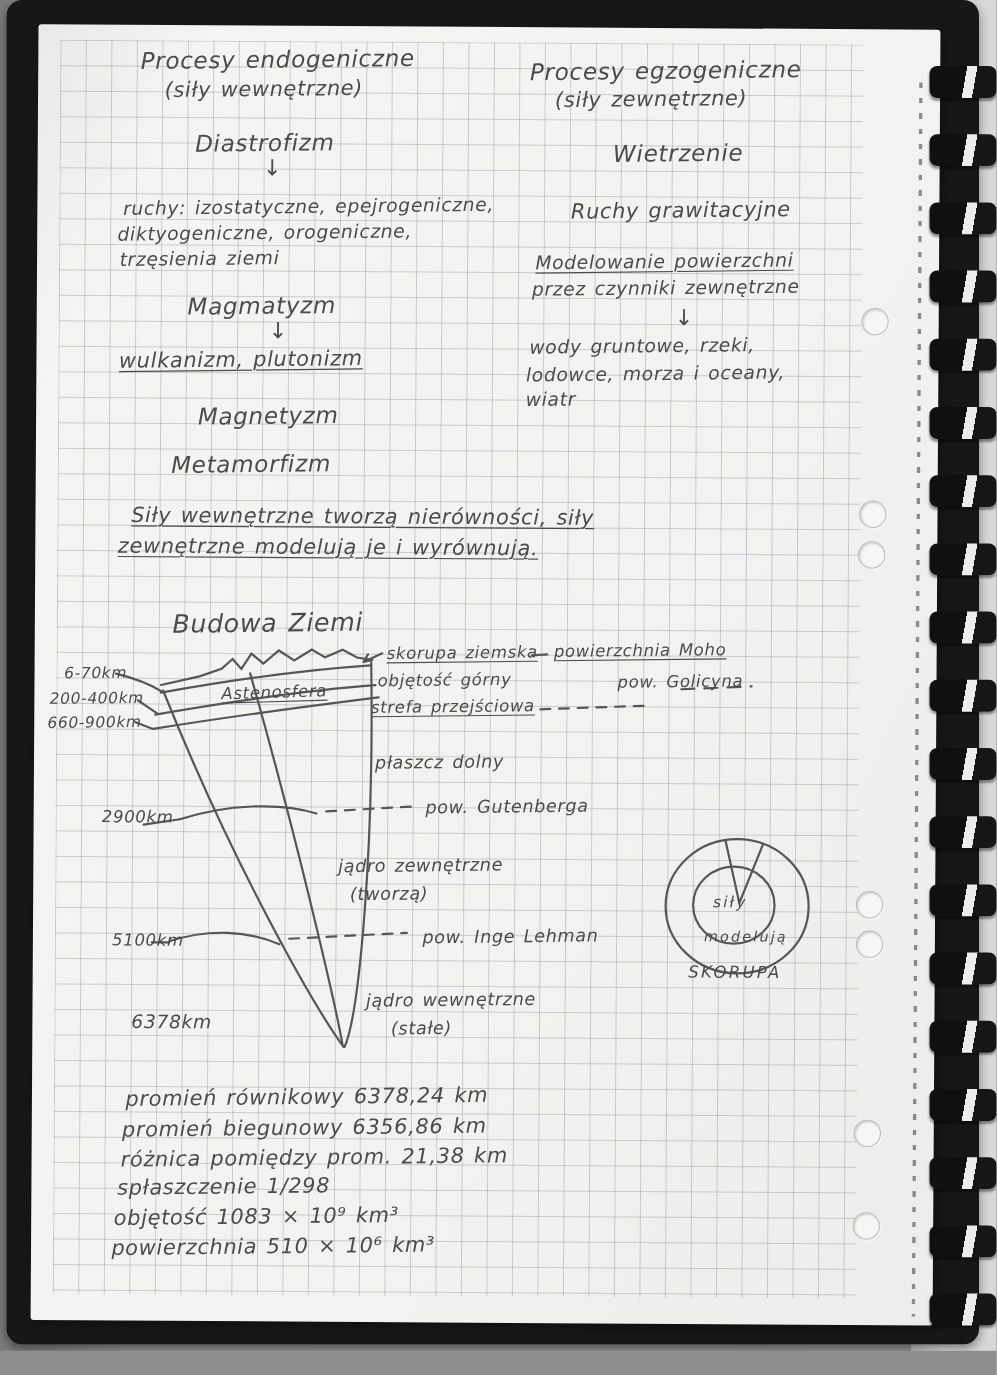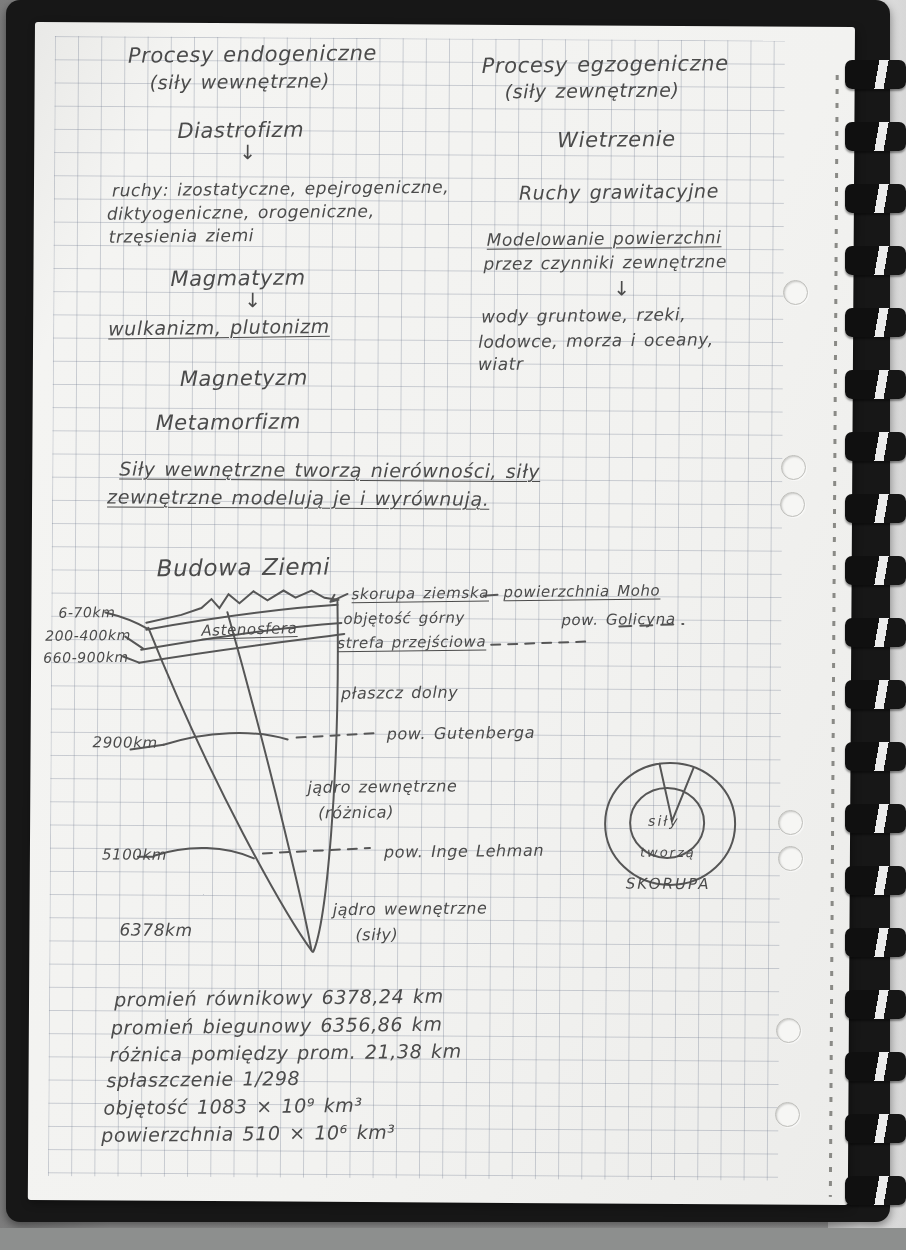--- a/index.html
+++ b/index.html
@@ -120,29 +120,29 @@
   <div class="hw s15 tilt1 ul" style="left:320px;top:561px">skorupa ziemska</div>
   <div class="hw s15 tilt1 ul" style="left:472px;top:558px">powierzchnia Moho</div>
   <div class="hw s15 tilt1" style="left:312px;top:586px">objętość górny</div>
   <div class="hw s15 tilt1" style="left:530px;top:586px">pow. Golicyna</div>
   <div class="hw s15 tilt1 ul" style="left:306px;top:610px">strefa przejściowa</div>
   <div class="hw s15 tilt2 ul" style="left:170px;top:598px">Astenosfera</div>
   <div class="hw s16 tilt1" style="left:310px;top:660px">płaszcz dolny</div>
   <div class="hw s15" style="left:62px;top:712px">2900km</div>
   <div class="hw s16 tilt1" style="left:356px;top:700px">pow. Gutenberga</div>
   <div class="hw s16 tilt1" style="left:277px;top:754px">jądro zewnętrzne</div>
-  <div class="hw s16 tilt1" style="left:288px;top:780px">(różnica)</div>
+  <div class="hw s16 tilt1" style="left:288px;top:780px">(tworzą)</div>
   <div class="hw s15" style="left:72px;top:824px">5100km</div>
   <div class="hw s16 tilt1" style="left:354px;top:818px">pow. Inge Lehman</div>
   <div class="hw s16 tilt1" style="left:303px;top:876px">jądro wewnętrzne</div>
-  <div class="hw s16 tilt1" style="left:326px;top:902px">(siły)</div>
+  <div class="hw s16 tilt1" style="left:326px;top:902px">(stałe)</div>
   <div class="hw s17" style="left:90px;top:898px">6378km</div>
 
   <div class="hw s14 caps" style="left:618px;top:788px">siły</div>
-  <div class="hw s13 caps" style="left:610px;top:820px;font-size:13px">tworzą</div>
+  <div class="hw s13 caps" style="left:610px;top:820px;font-size:13px">modelują</div>
   <div class="hw s15 caps" style="left:596px;top:850px">SKORUPA</div>
 
   <div class="hw s19 tilt1" style="left:85px;top:964px">promień równikowy 6378,24 km</div>
   <div class="hw s19 tilt1" style="left:82px;top:992px">promień biegunowy 6356,86 km</div>
   <div class="hw s19 tilt1" style="left:81px;top:1019px">różnica pomiędzy prom. 21,38 km</div>
   <div class="hw s19 tilt1" style="left:78px;top:1046px">spłaszczenie 1/298</div>
   <div class="hw s19 tilt1" style="left:75px;top:1073px">objętość 1083 × 10⁹ km³</div>
   <div class="hw s19 tilt1" style="left:73px;top:1100px">powierzchnia 510 × 10⁶ km³</div>
 
   <div class="perforation"></div>

